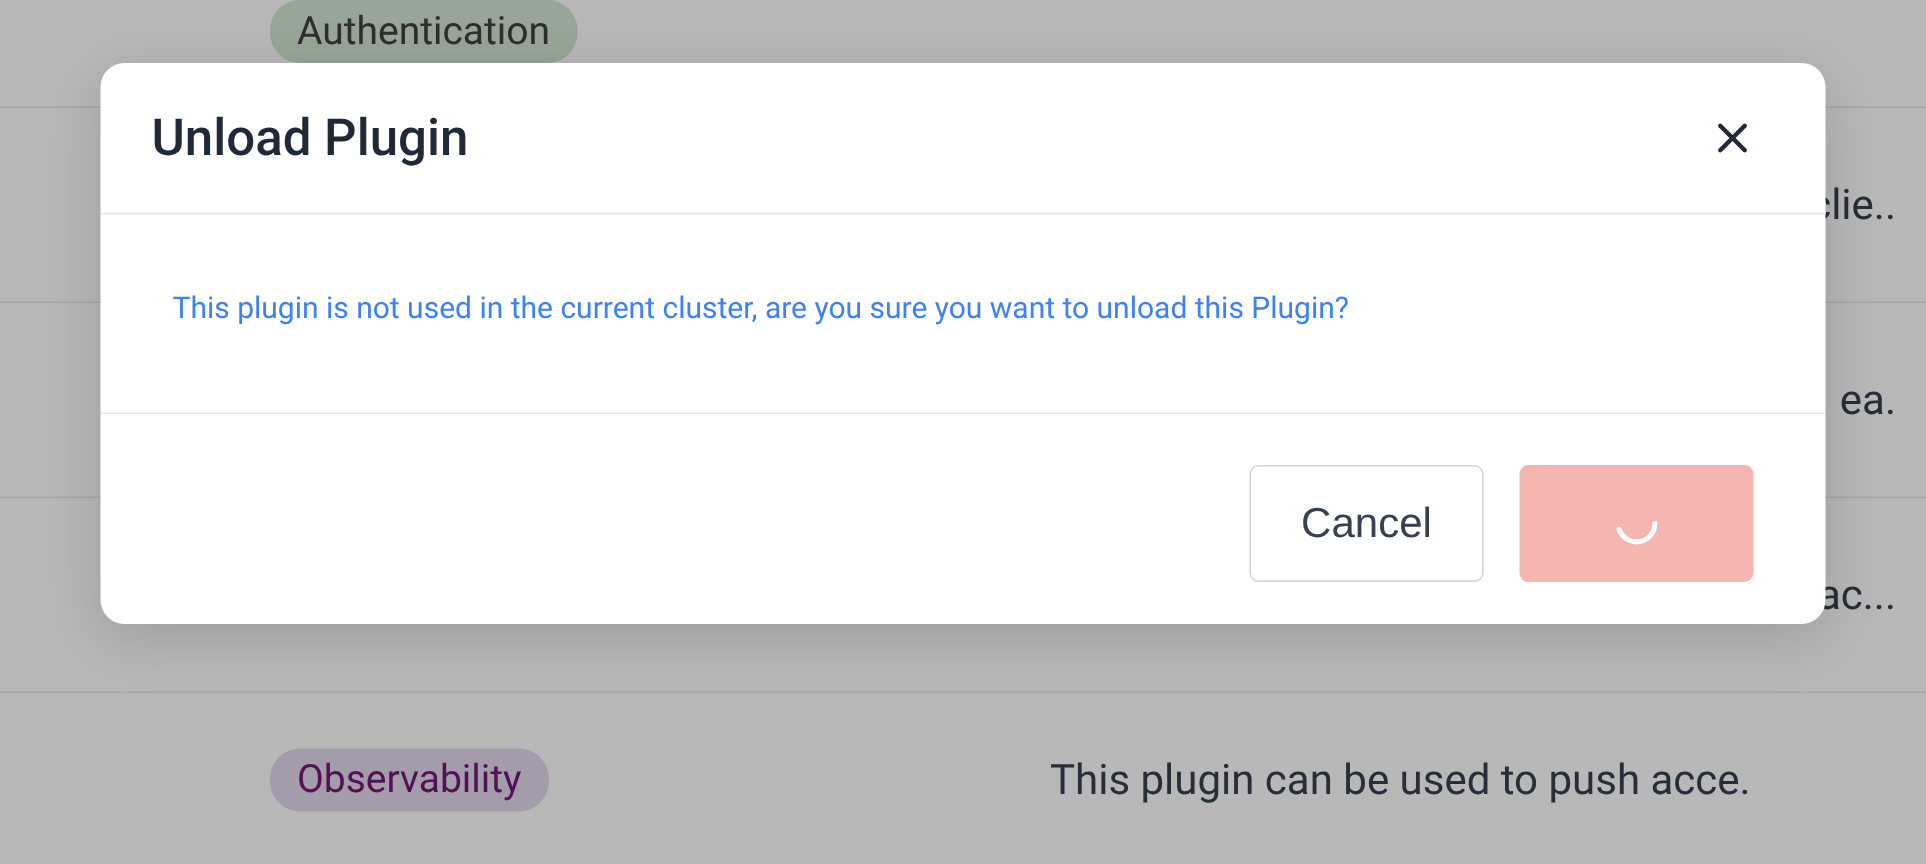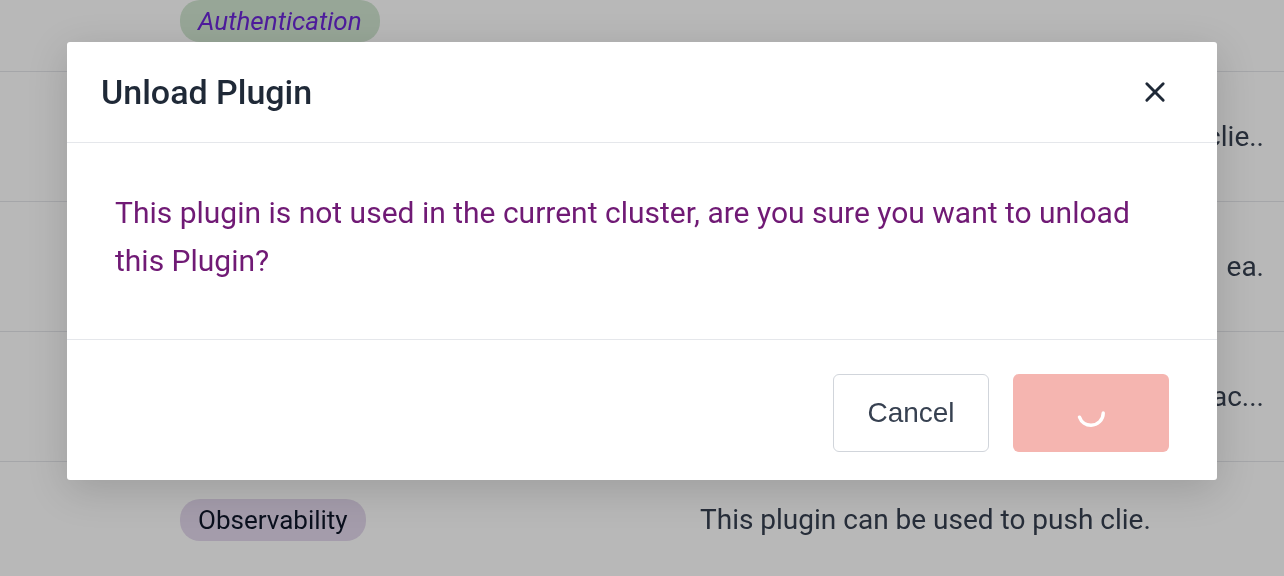--- a/index.html
+++ b/index.html
@@ -58,43 +58,42 @@
     }
     .tag {
       display: inline-block;
       padding: 6px 18px;
       border-radius: 20px;
       font-size: 26px;
       font-weight: 400;
     }
     .tag-green {
       background: #d1e7d1;
-      color: #6d28d9;
-      font-style: italic;
+      color: #404040;
     }
     .tag-purple {
       background: #e4d9ed;
-      color: #0f172a;
+      color: #701a75;
     }
     .overlay {
       position: absolute;
       top: 0;
       left: 0;
       right: 0;
       bottom: 0;
       background: rgba(0, 0, 0, 0.28);
       display: flex;
       align-items: flex-start;
       justify-content: center;
       padding-top: 42px;
     }
     .modal {
       background: #fff;
       width: 1150px;
-      border-radius: 3px;
+      border-radius: 16px;
       box-shadow: 0 10px 40px rgba(0, 0, 0, 0.15);
       overflow: hidden;
     }
     .modal-header {
       display: flex;
       align-items: center;
       justify-content: space-between;
       padding: 30px 44px 30px 34px;
       border-bottom: 1px solid #e5e7eb;
     }
@@ -112,22 +111,22 @@
       display: flex;
       align-items: center;
       justify-content: center;
     }
     .close-btn svg {
       width: 28px;
       height: 28px;
     }
     .modal-body {
       padding: 46px 48px 54px 48px;
-      font-size: 30px;
-      color: #701a75;
+      font-size: 20px;
+      color: #3b82f6;
       line-height: 1.6;
       border-bottom: 1px solid #e5e7eb;
     }
     .modal-footer {
       padding: 34px 48px 28px 48px;
       display: flex;
       justify-content: flex-end;
       gap: 24px;
     }
     .btn {
@@ -179,21 +178,21 @@
     <div class="desc-col" style="text-align:right;">ea.</div>
   </div>
   <div class="bg-row">
     <div class="tag-col"></div>
     <div class="desc-col" style="text-align:right;">ac...</div>
   </div>
   <div class="bg-row-bottom">
     <div class="tag-col">
       <span class="tag tag-purple">Observability</span>
     </div>
-    <div class="desc-col">This plugin can be used to push clie.</div>
+    <div class="desc-col">This plugin can be used to push acce.</div>
   </div>
 </div>
 
 <div class="overlay">
   <div class="modal">
     <div class="modal-header">
       <div class="modal-title">Unload Plugin</div>
       <button class="close-btn">
         <svg viewBox="0 0 24 24" fill="none" stroke="currentColor" stroke-width="2.5" stroke-linecap="round">
           <line x1="5" y1="5" x2="19" y2="19"></line>

